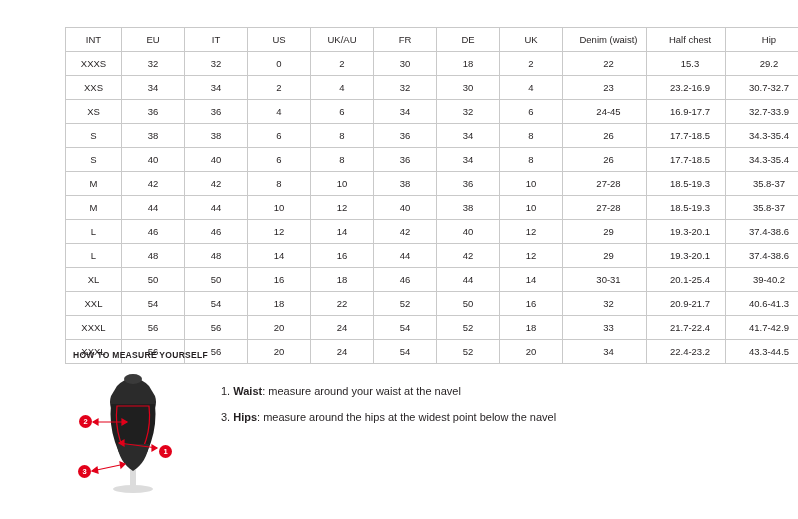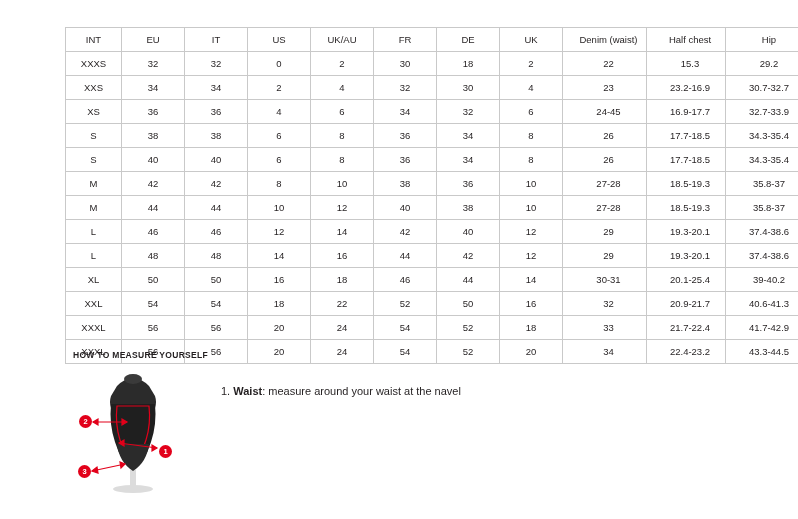--- a/index.html
+++ b/index.html
@@ -329,15 +329,16 @@
           <polygon points="19,101 24,97 25,103"></polygon>
           <polygon points="52,94 47,92 48,98"></polygon>
         </g>
       </svg>
       <div class="marker m1">1</div>
       <div class="marker m2">2</div>
       <div class="marker m3">3</div>
     </div>
     <div class="measure-list" id="measure-list">
         <div class="measure-item"><span>1.</span> <b>Waist</b><span>: measure around your waist at the navel</span></div>
+        <div class="measure-item"><span>3.</span> <b>Hips</b><span>: measure around the hips at the widest point below the navel</span></div>
       </div>
   </div>
 </div>
 
 </body></html>

